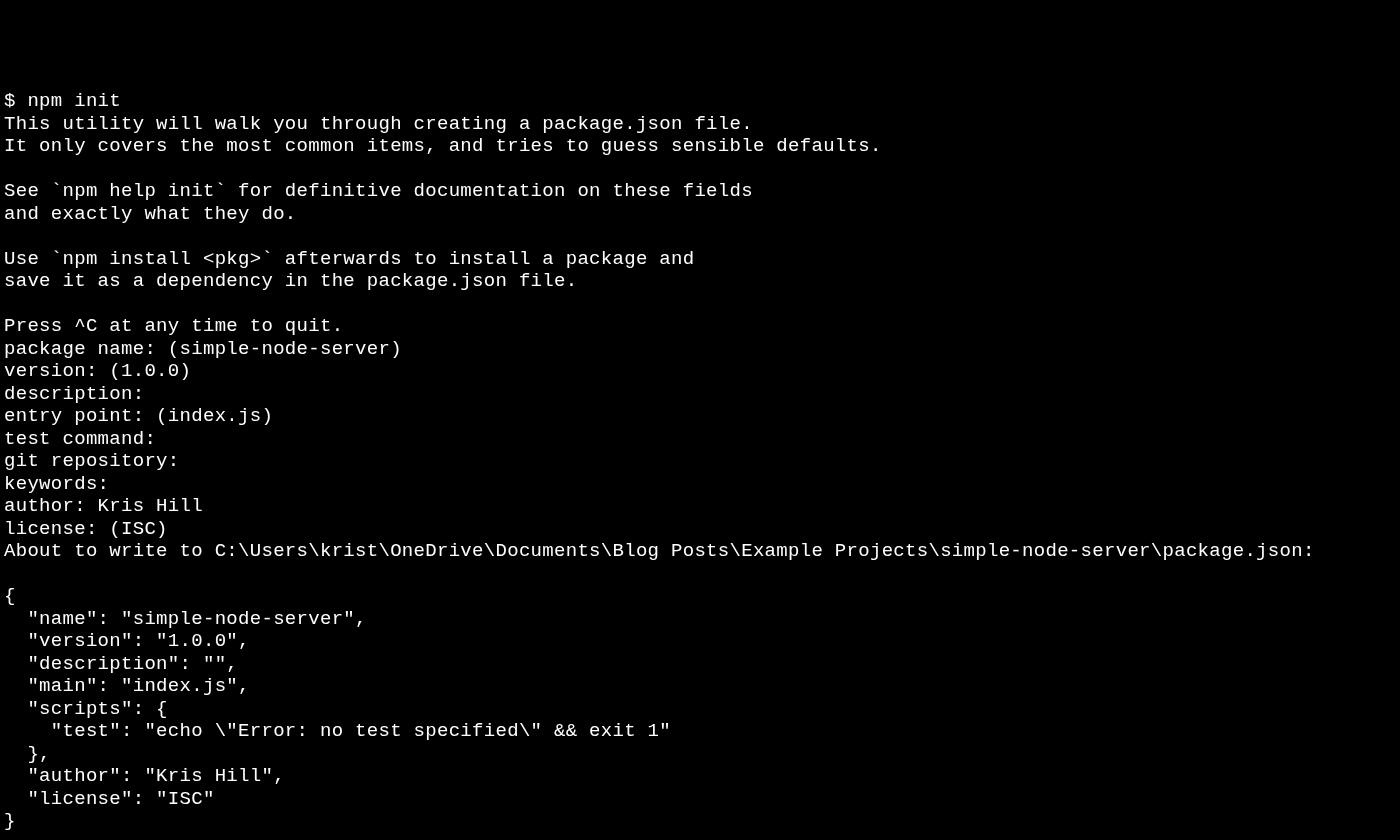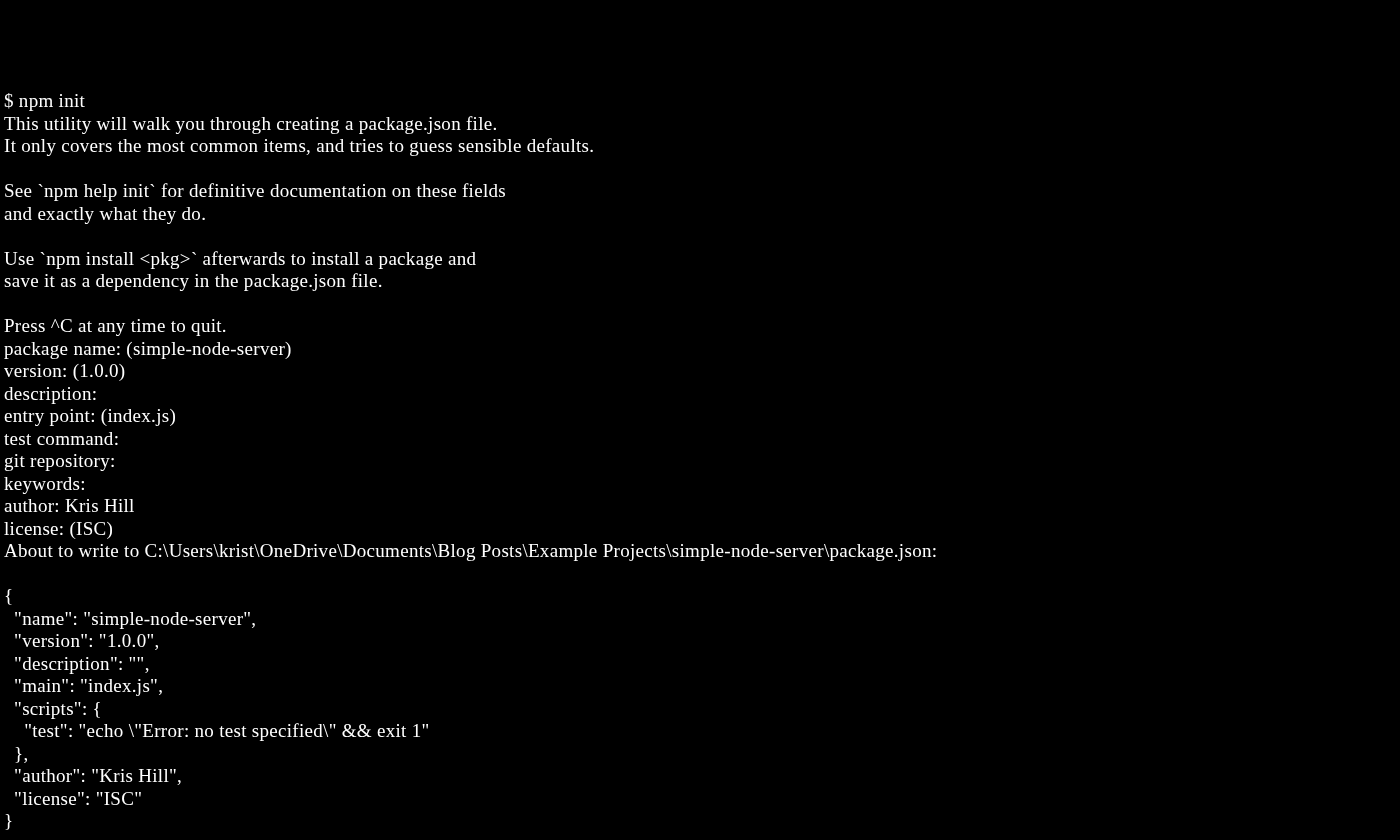--- a/index.html
+++ b/index.html
@@ -21,21 +21,20 @@
       letter-spacing: 0.3px;
     }
     .terminal {
       padding: 0 4px;
     }
     .prompt-symbol {
       color: #ffffff;
     }
     .line {
       display: block;
-      font-family: Liberation Serif, serif;
     }
   </style>
 </head>
 <body>
 
 
 
 <div class="terminal"><span class="line"><span class="prompt-symbol">$ </span><span>npm init</span></span><span class="line">This utility will walk you through creating a package.json file.</span><span class="line">It only covers the most common items, and tries to guess sensible defaults.</span><span class="line"> </span><span class="line">See `npm help init` for definitive documentation on these fields</span><span class="line">and exactly what they do.</span><span class="line"> </span><span class="line">Use `npm install &lt;pkg&gt;` afterwards to install a package and</span><span class="line">save it as a dependency in the package.json file.</span><span class="line"> </span><span class="line">Press ^C at any time to quit.</span><span class="line">package name: (simple-node-server)</span><span class="line">version: (1.0.0)</span><span class="line">description:</span><span class="line">entry point: (index.js)</span><span class="line">test command:</span><span class="line">git repository:</span><span class="line">keywords:</span><span class="line">author: Kris Hill</span><span class="line">license: (ISC)</span><span class="line">About to write to C:\Users\krist\OneDrive\Documents\Blog Posts\Example Projects\simple-node-server\package.json:</span><span class="line"> </span><span class="line">{</span><span class="line">  "name": "simple-node-server",</span><span class="line">  "version": "1.0.0",</span><span class="line">  "description": "",</span><span class="line">  "main": "index.js",</span><span class="line">  "scripts": {</span><span class="line">    "test": "echo \"Error: no test specified\" &amp;&amp; exit 1"</span><span class="line">  },</span><span class="line">  "author": "Kris Hill",</span><span class="line">  "license": "ISC"</span><span class="line">}</span><span class="line"> </span></div>
 
 

